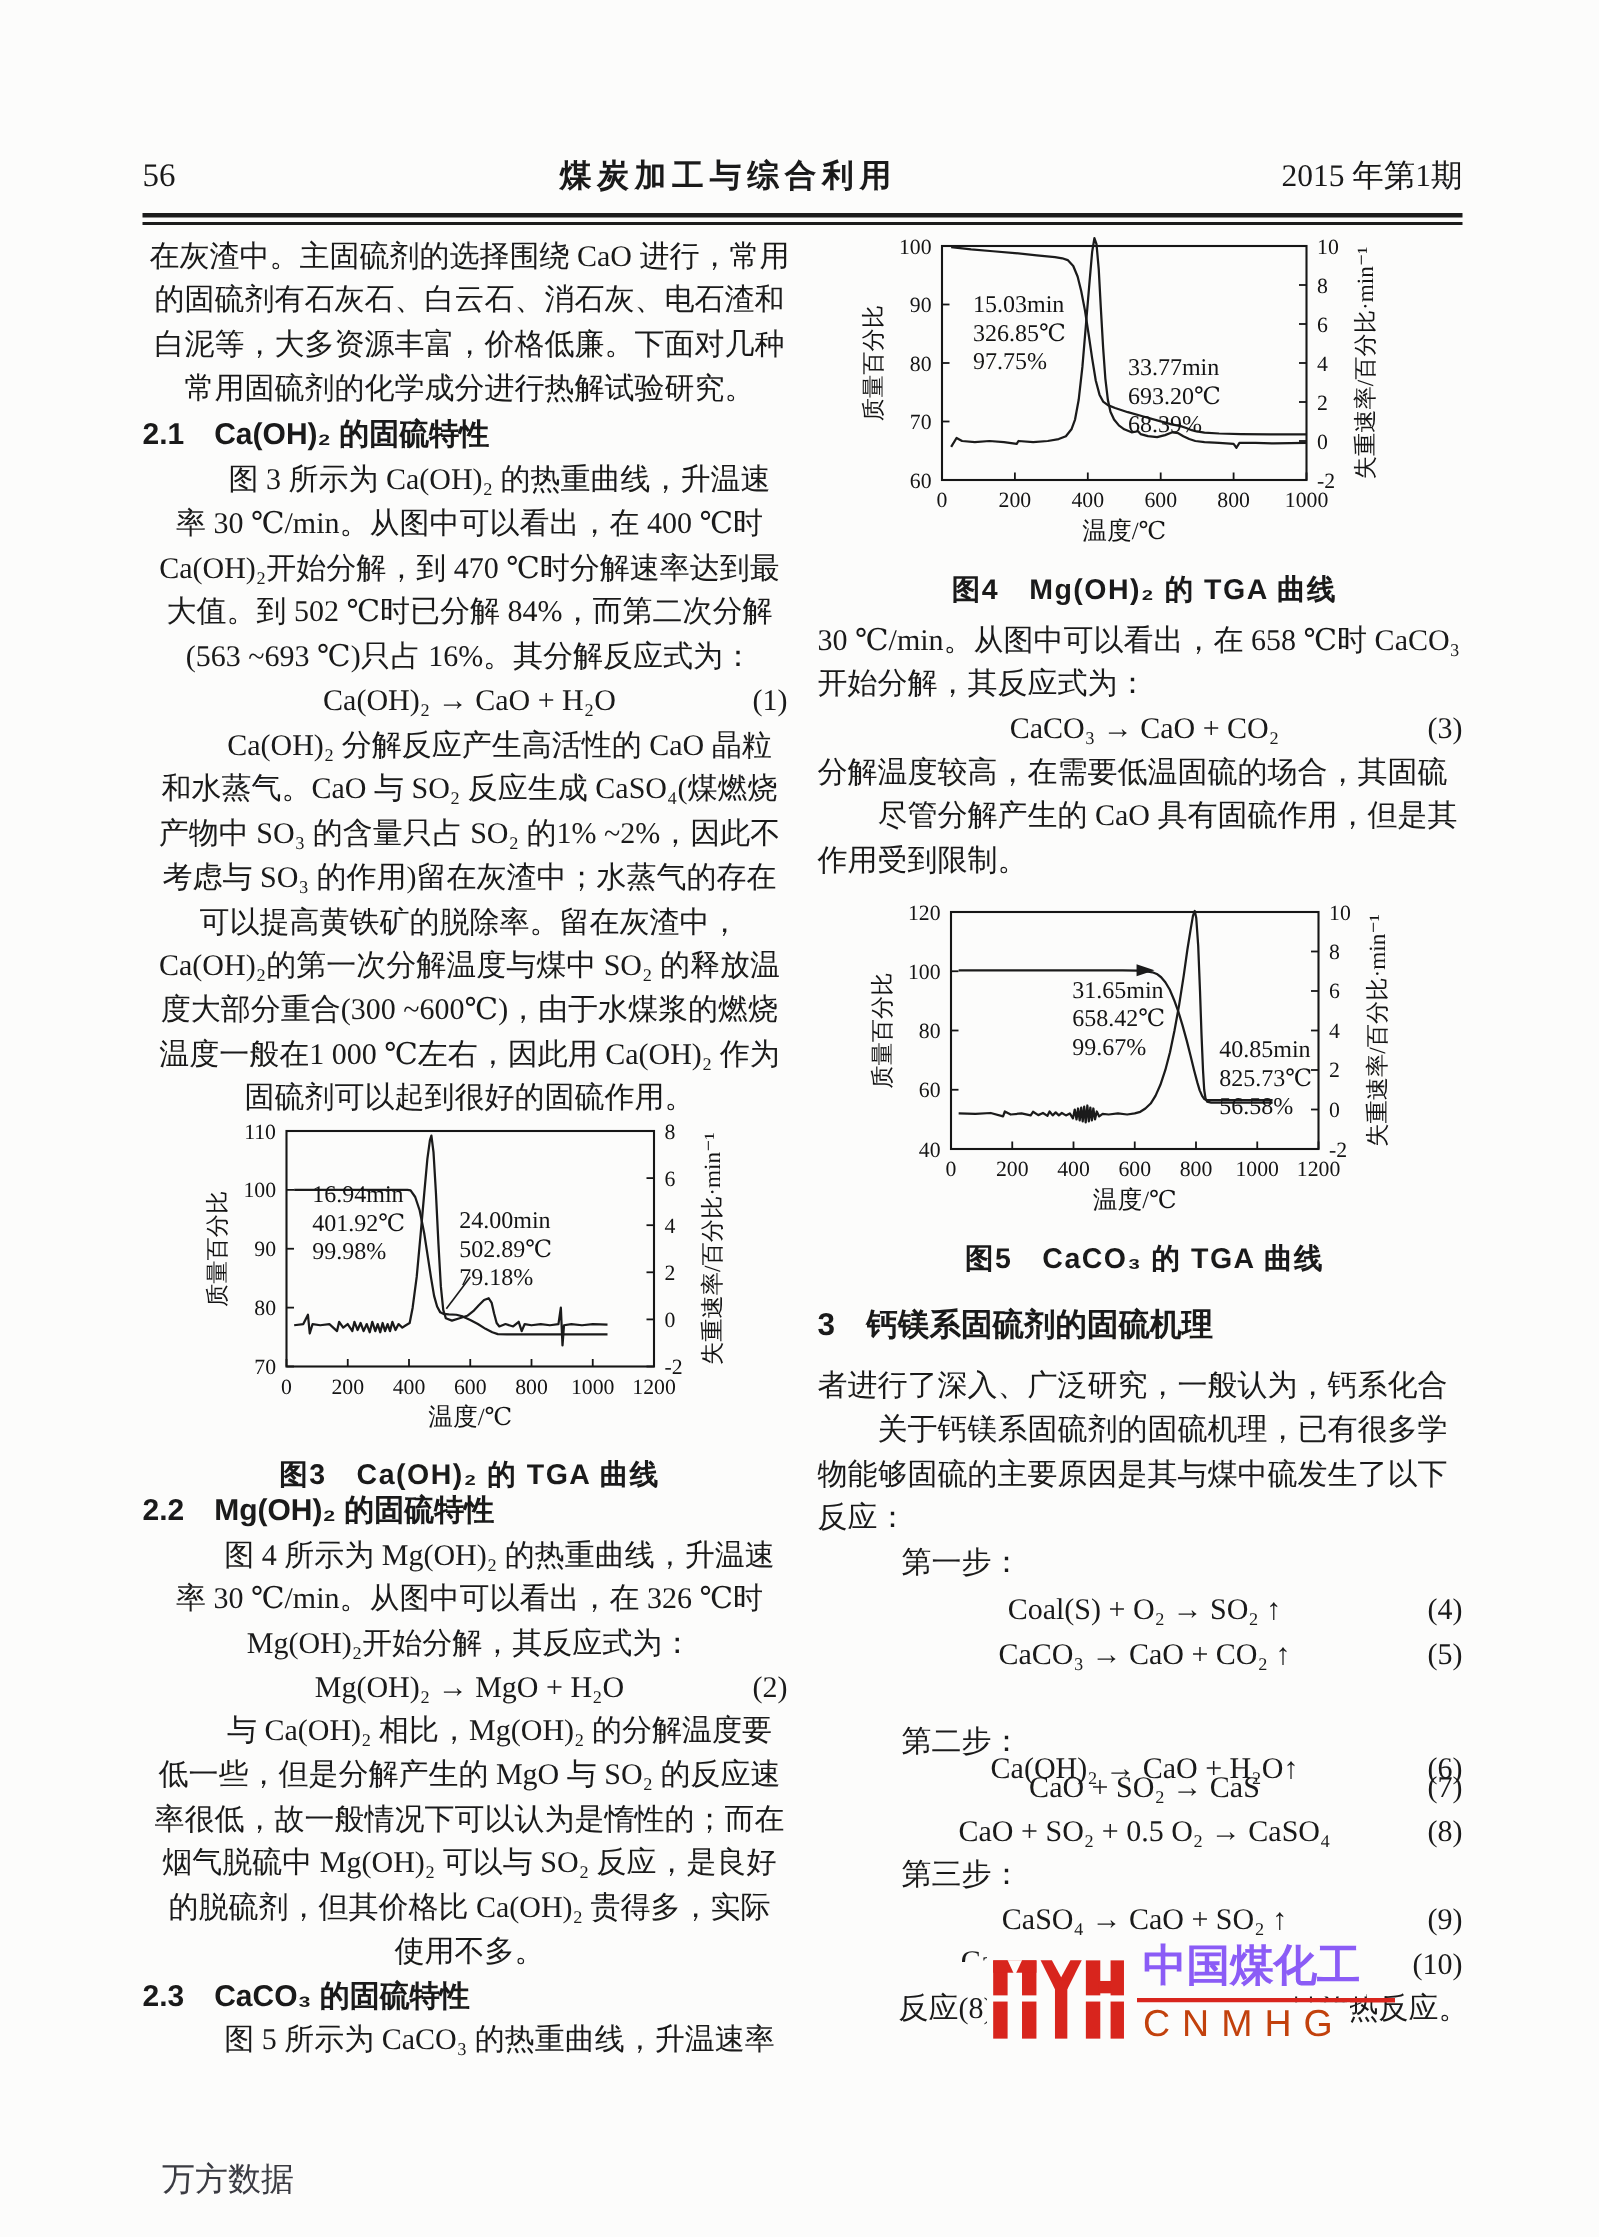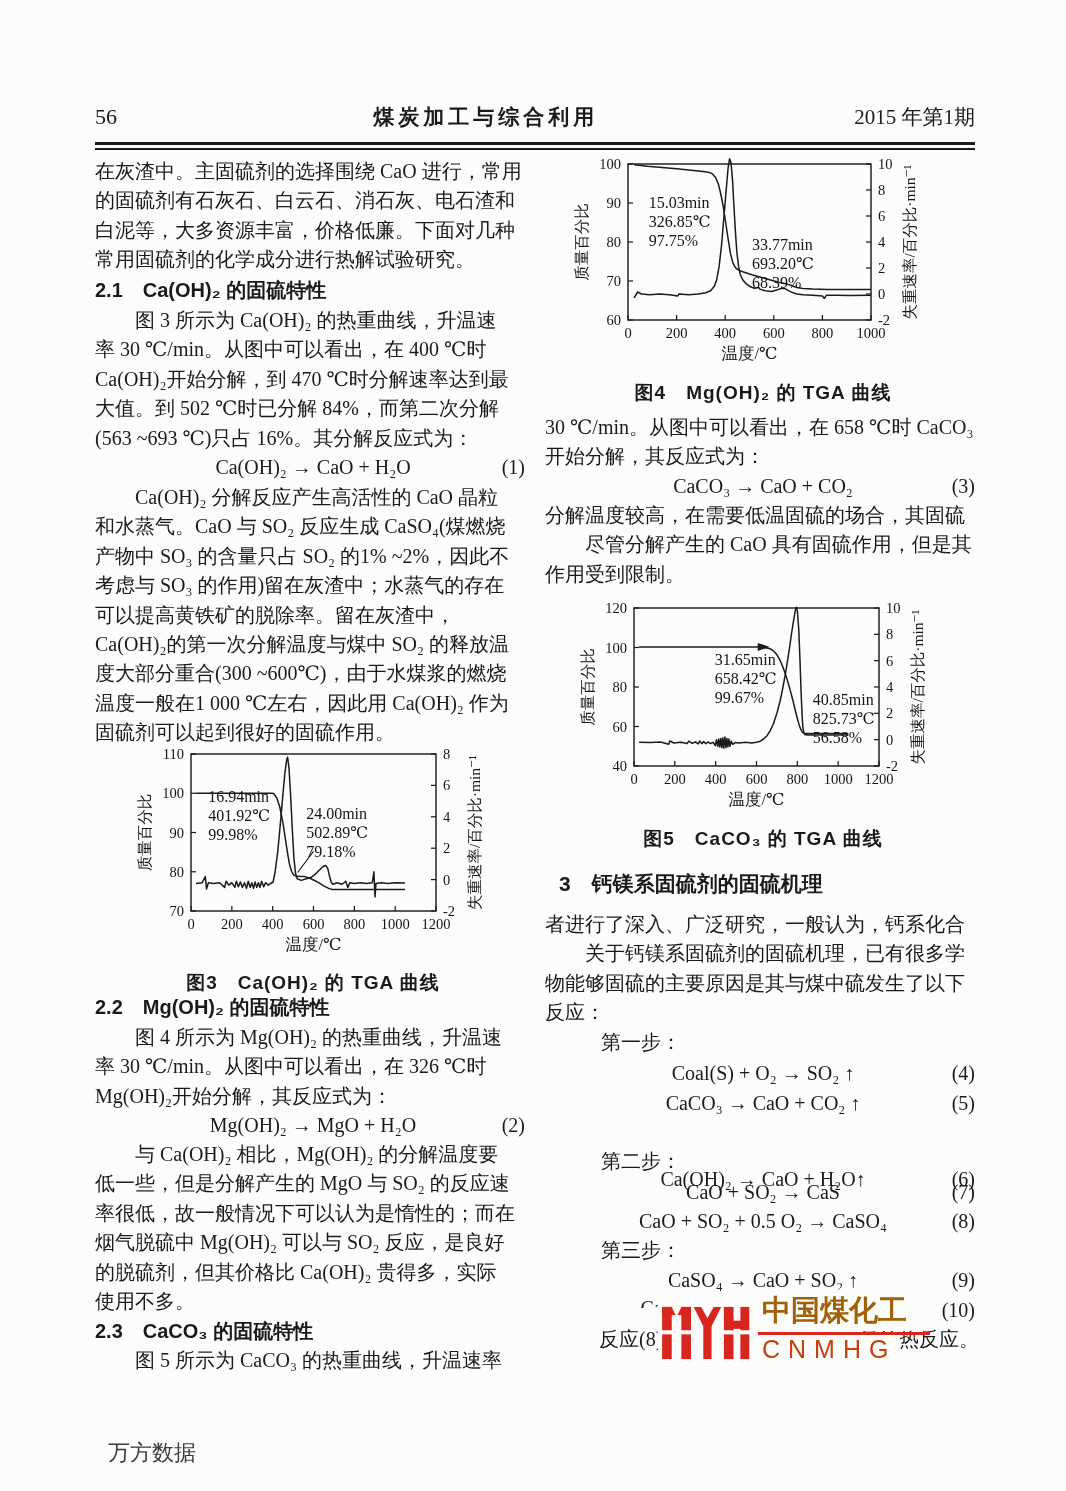--- a/index.html
+++ b/index.html
@@ -10,25 +10,25 @@
   }
   .abs{position:absolute;}
   
   .hdr{left:95px;top:103px;width:880px;display:flex;justify-content:space-between;align-items:baseline;}
   .hdr .pgnum{font-size:22px;}
   .hdr .jrnl{font-size:21px;letter-spacing:4px;font-weight:600;}
   .hdr .issue{font-size:21px;}
   .hdr-rule{left:95px;top:142px;width:880px;height:3px;border-top:3px solid #1c1c1c;border-bottom:2px solid #1c1c1c;}
   
   .blk{width:436px;}
-  .lcol{left:95px;}
+  .lcol{left:95px;text-align:center;}
   .rcol{left:545px;}
   .ln{height:29.4px;line-height:29.4px;white-space:nowrap;}
   .hd{font-family:"Liberation Sans","DejaVu Sans",sans-serif;font-weight:bold;font-size:20px;line-height:30px;white-space:nowrap;}
-  .hd3{font-family:"Liberation Sans","DejaVu Sans",sans-serif;font-weight:bold;font-size:21px;line-height:32px;white-space:nowrap;margin-left:14px;}
+  .hd3{font-family:"Liberation Sans","DejaVu Sans",sans-serif;font-weight:bold;font-size:21px;line-height:32px;white-space:nowrap;}
   .eq{width:436px;height:30px;line-height:30px;text-align:center;position:absolute;}
   .eq .eqn{position:absolute;right:6px;top:0;}
   .step{width:436px;height:29.4px;line-height:29.4px;text-indent:56px;}
   .eqclip{display:inline-block;height:13px;overflow:hidden;vertical-align:top;line-height:26px;}
   .lastline{width:436px;height:30px;line-height:30px;}
   .lastline .tail{position:absolute;right:2px;top:0;}
   
   .fig{text-align:center;}
   .cap{font-family:"Liberation Sans","DejaVu Sans",sans-serif;font-weight:bold;font-size:19px;margin-top:12px;letter-spacing:1px;}
   svg text{fill:#141414;font-family:"Liberation Serif","DejaVu Serif",serif;}
@@ -330,19 +330,19 @@
       <rect x="66" y="32" width="12" height="56"></rect>
       <rect x="96" y="12" width="14" height="34"></rect>
         <rect x="96" y="52" width="14" height="36"></rect>
       <rect x="108" y="32" width="14" height="12"></rect>
       <rect x="120" y="12" width="13" height="34"></rect>
         <rect x="120" y="52" width="13" height="36"></rect>
     </g>
     <polygon points="20,12 34,12 27,27" fill="#fcfcfb"></polygon>
   </svg>
   <div class="wm-text">
-    <span class="wm-cn" style="color: #a16207;">中国煤化工</span>
+    <span class="wm-cn" style="color: #8b5cf6;">中国煤化工</span>
     <div class="wm-rule" style="background: rgb(216, 37, 29);"></div>
     <span class="wm-en" style="color: #c2410c;">CNMHG</span>
   </div>
 </div>
 
 <div class="abs footer-wm">万方数据</div>
 
 </body></html>

